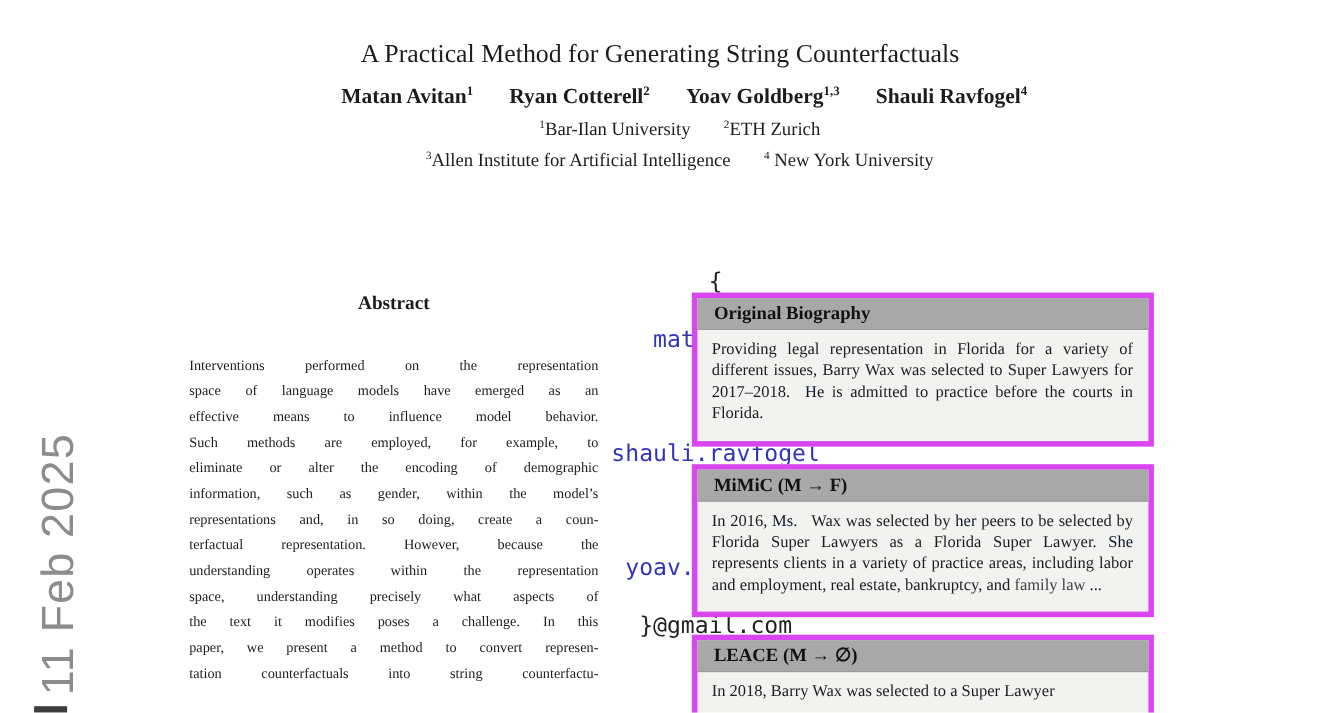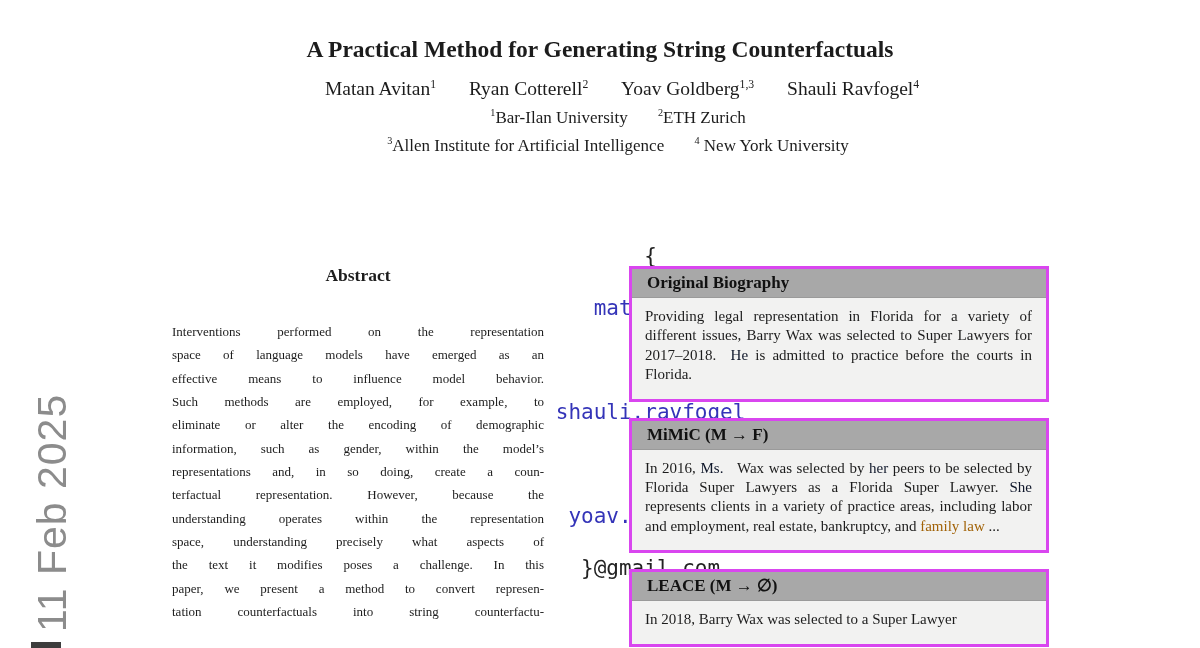--- a/index.html
+++ b/index.html
@@ -7,41 +7,41 @@
         font-family:"Liberation Serif",serif;color:#1c1c1c;}
 
   
   .stamp{position:absolute;left:30px;top:632px;transform-origin:0 0;transform:rotate(-90deg);
          font-family:"Liberation Sans",sans-serif;font-size:41px;line-height:44px;
          color:#8c8c8c;white-space:nowrap;letter-spacing:1px;}
   .stamp-frag{position:absolute;left:31px;top:642px;width:30px;height:6px;background:#3d3d3d;}
 
   
   .page-header{position:absolute;left:0;top:34px;width:1200px;text-align:center;}
-  .title{font-size:23.5px;font-weight:bold;line-height:31px;text-align:center;}
-  .authors{font-size:19.5px;font-weight:normal;line-height:26px;margin-top:11px;padding-left:44px;}
+  .title{font-size:23.5px;font-weight:normal;line-height:31px;text-align:center;}
+  .authors{font-size:19.5px;font-weight:bold;line-height:26px;margin-top:11px;padding-left:44px;}
   .author + .author{margin-left:28px;}
   sup{font-size:60%;line-height:0;}
   .affils{font-size:17px;line-height:24px;margin-top:4px;margin-left:36px;}
   .affil + .affil{margin-left:26px;}
   .emails{font-family:"DejaVu Sans Mono","Liberation Mono",monospace;font-size:21px;
           line-height:26px;white-space:pre;color:#222222;}
   .emails-first{margin-top:7px;}
   .c-blue{color:#3434b8;}
   .c-green{color:#0f172a;}
-  .c-sky{color:#a16207;}
+  .c-sky{color:#404040;}
 
   
   .left-col{position:absolute;left:172px;top:264px;width:372px;}
   .abs-heading{text-align:center;font-weight:bold;font-size:17.5px;line-height:22px;margin:0 0 34px 0;}
   .abs-line{font-size:13px;line-height:23.35px;text-align:justify;text-align-last:justify;}
 
   
   .right-col{position:absolute;left:629px;top:266px;width:420px;}
-  .box{border:3px solid #d946ef;background:#f2f2f1;margin-bottom:16px;}
+  .box{border:5px solid #d946ef;background:#f2f2f1;margin-bottom:16px;}
   .box-leace{margin-bottom:16px;}
   .box-header{background:#a8a8a8;border-bottom:1px solid #9a9a9a;font-weight:bold;font-size:17px;
               line-height:24px;padding:2px 0 2px 15px;color:#111111;}
   .box-body{padding:9px 14px 14px 13px;font-size:15px;line-height:19.4px;text-align:justify;}
 </style>
 </head>
 <body>
 
 <div class="page">
 

